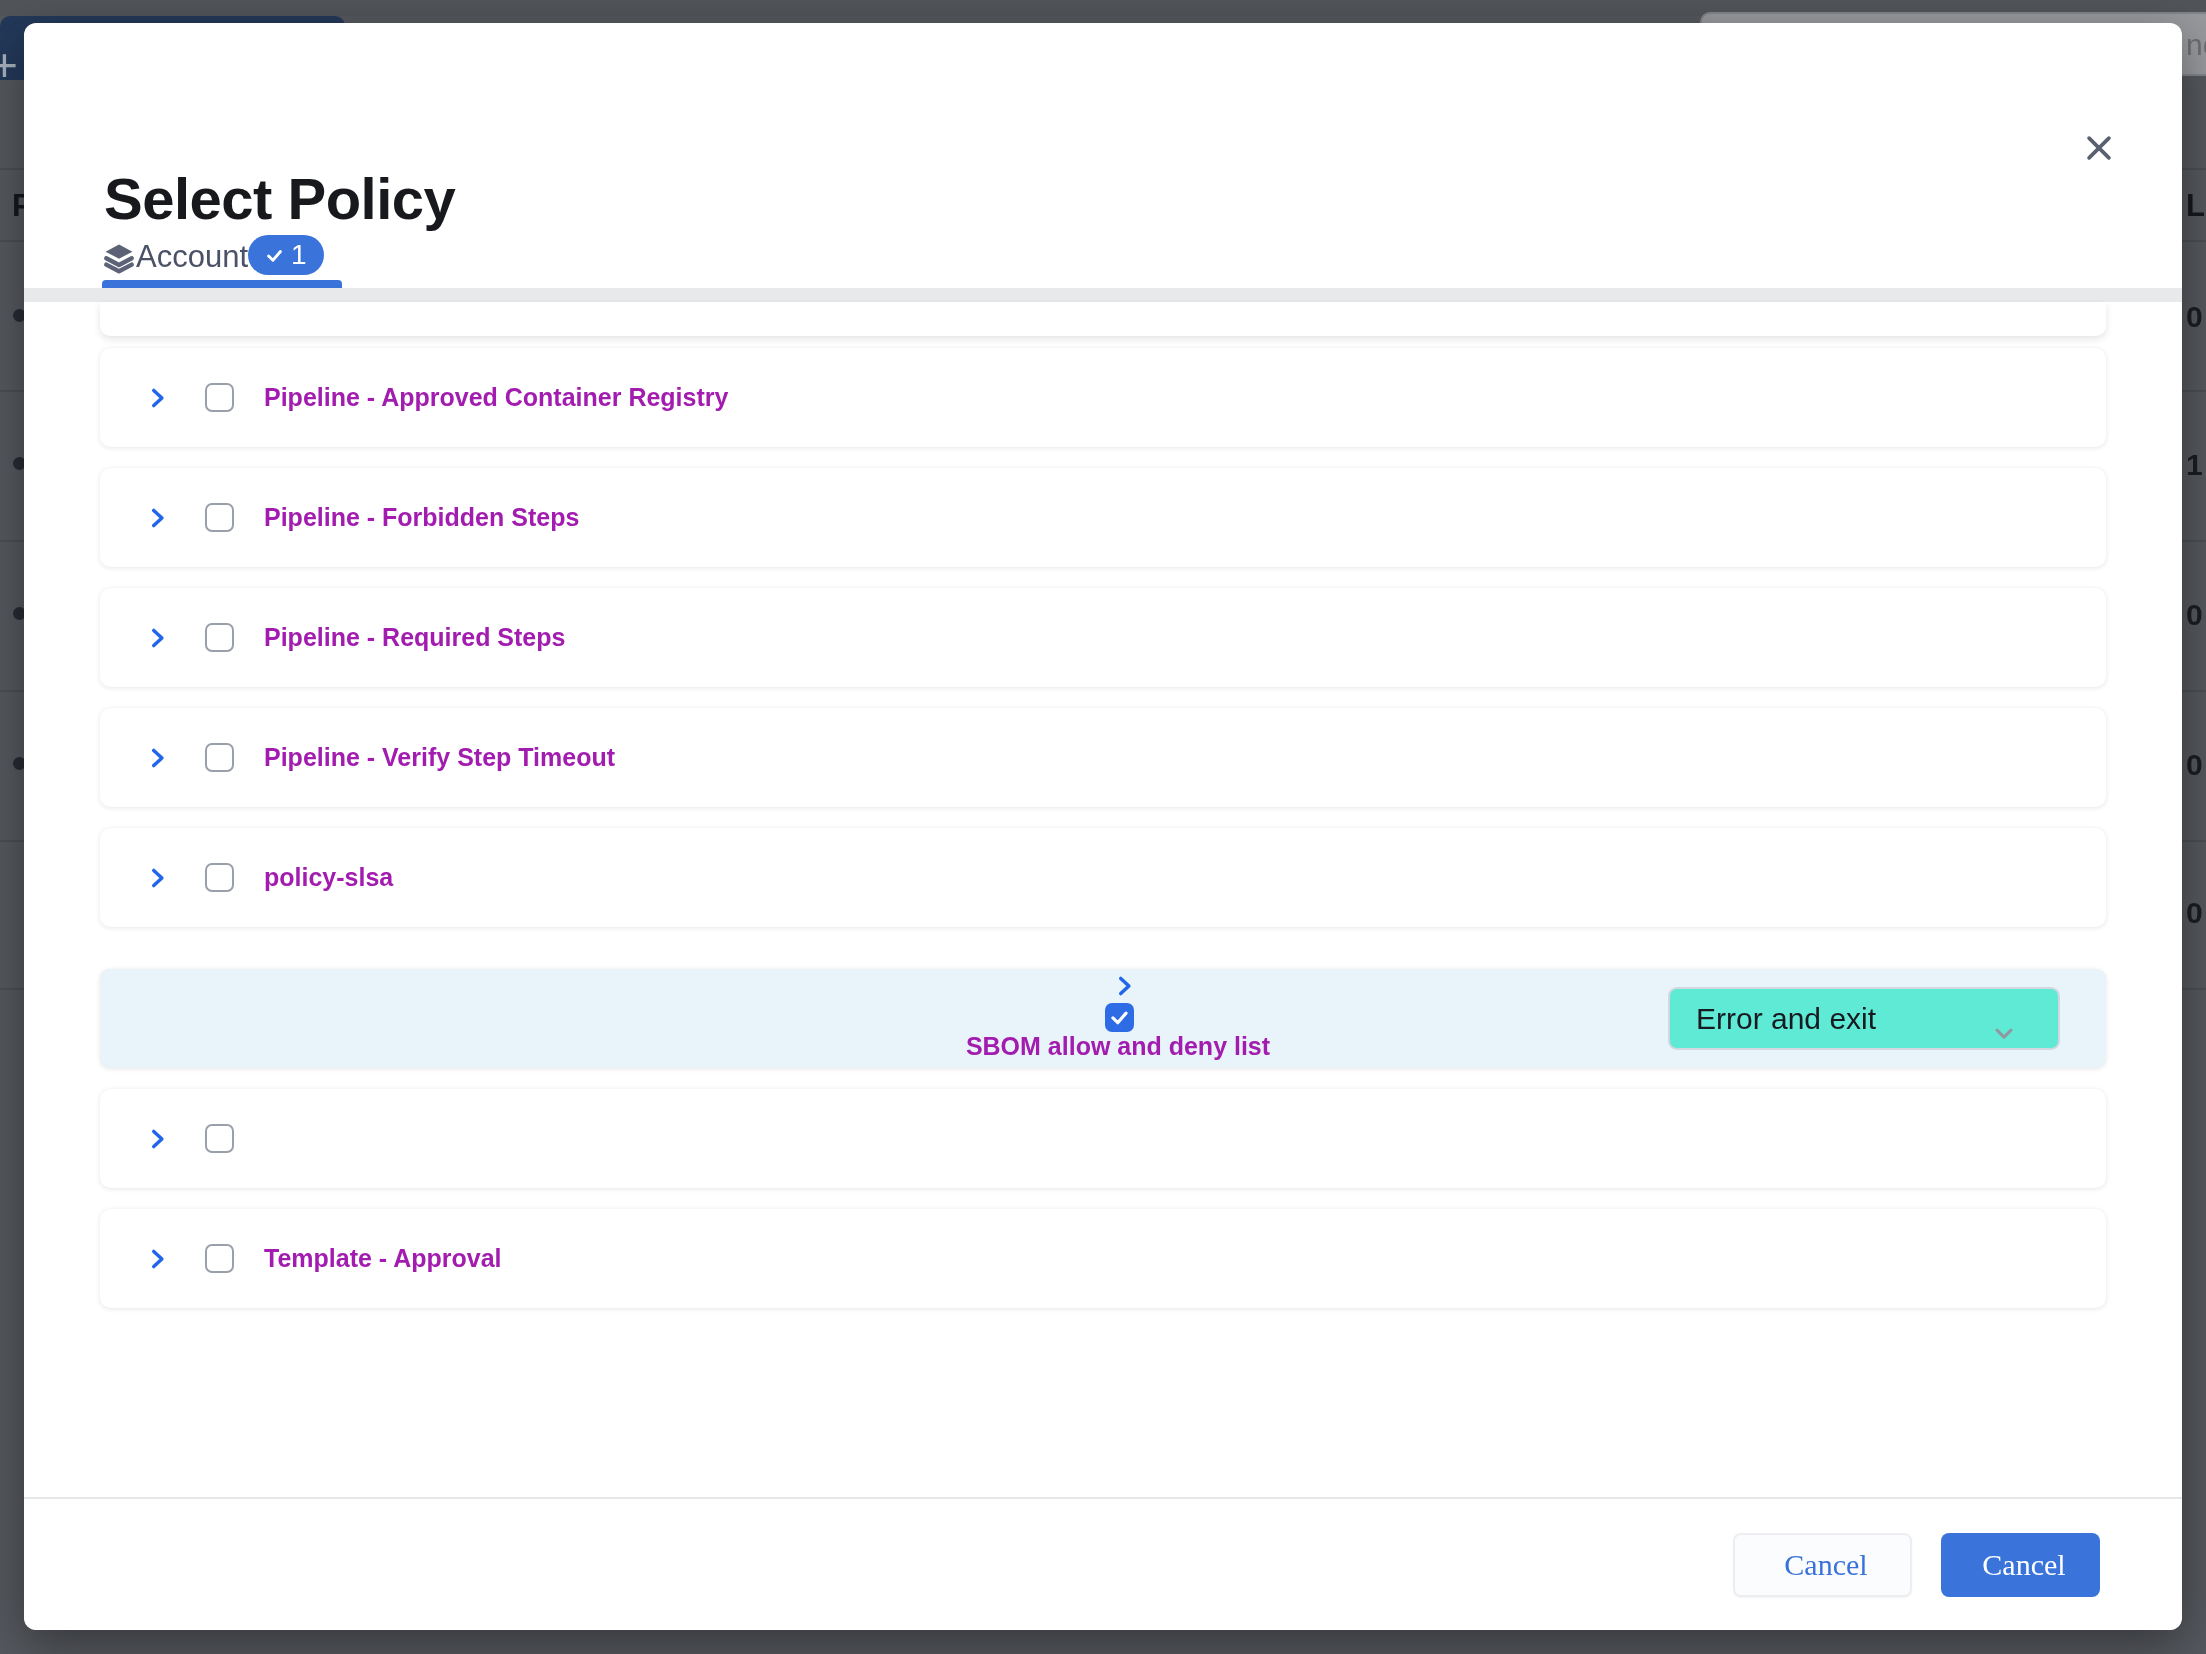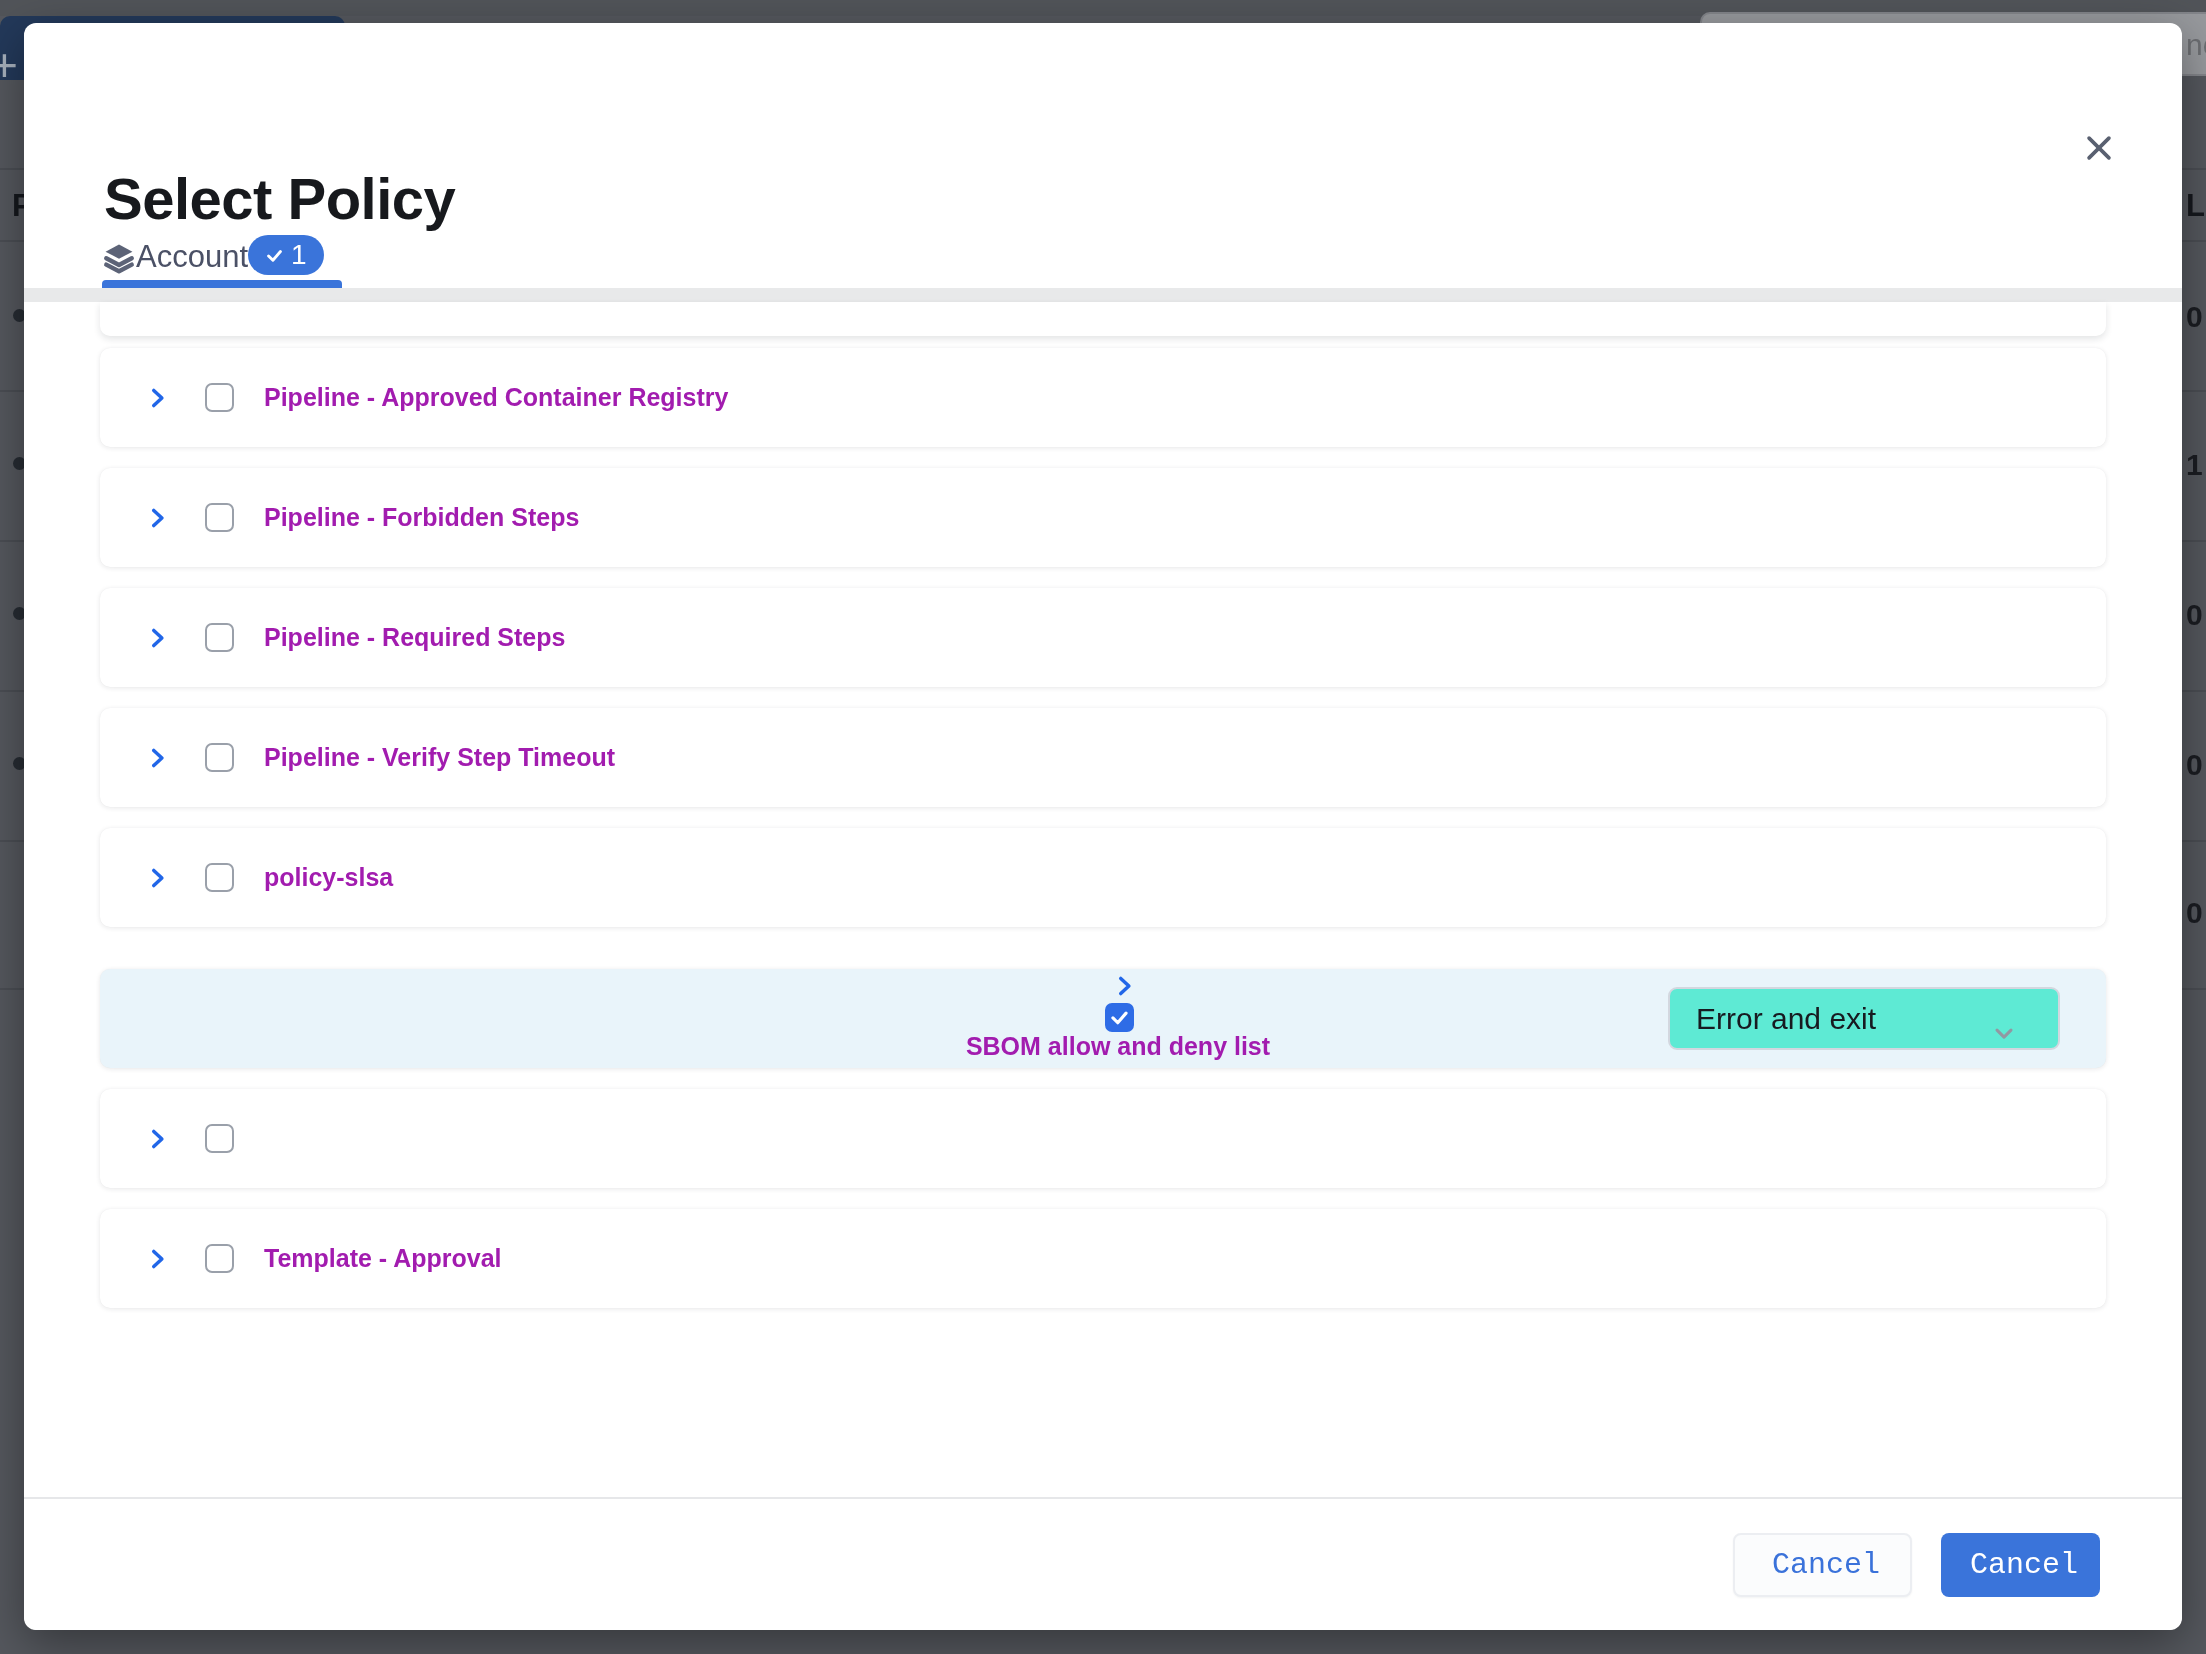--- a/index.html
+++ b/index.html
@@ -100,21 +100,21 @@
   .action-select svg { position:absolute; right:20px; }
 
   
   .modal-footer {
     position:absolute; left:0; bottom:0; width:2158px; height:133px;
     border-top:2px solid #e6e7e9; border-radius:0 0 14px 14px; background:#ffffff;
     display:flex; align-items:center; justify-content:flex-end; gap:29px; padding-right:82px;
   }
   .btn { height:64px; border-radius:8px; font-size:30px; cursor:pointer;
          display:flex; align-items:center; justify-content:center;
-         font-family:Liberation Mono, monospace;padding-left:7px; }
+         font-family:Liberation Serif, serif;padding-left:7px; }
   .btn-cancel {
     width:179px; background:#fbfcfd; border:2px solid #eceef2; color:#3a72da;
     box-shadow:0 1px 2px rgba(25,30,40,0.05);
   }
   .btn-apply { width:159px; background:#3a74da; border:none; color:#ffffff; }
 </style>
 </head>
 <body>
 
 <div class="bd-topband"></div>

